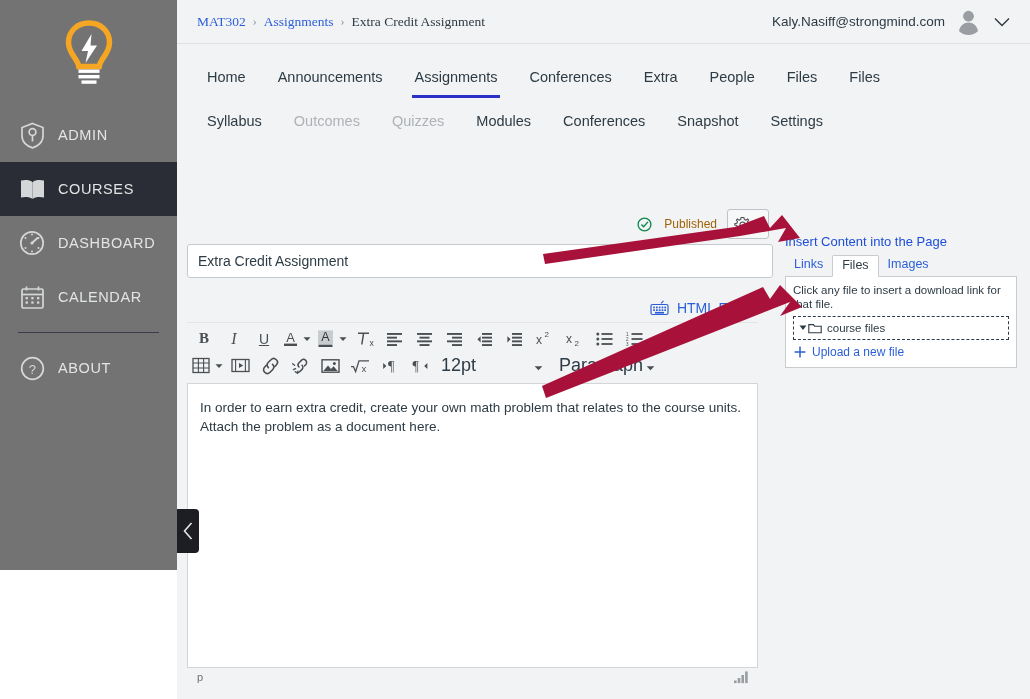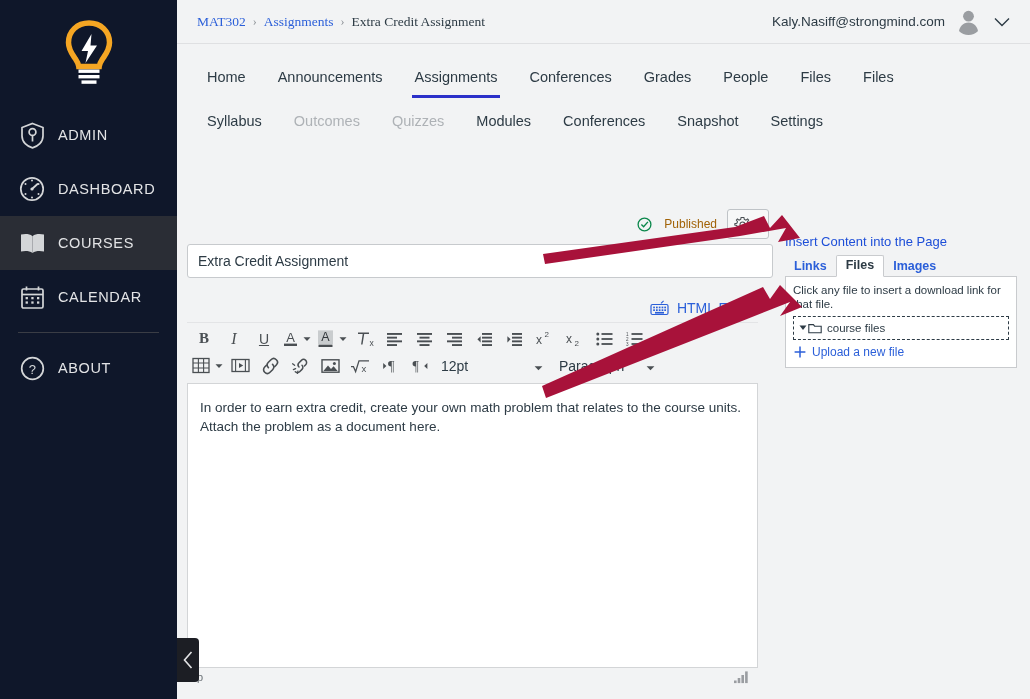--- a/index.html
+++ b/index.html
@@ -7,22 +7,22 @@
   html, body {
     width: 1030px; height: 699px;
     overflow: hidden;
     font-family: "Liberation Sans", sans-serif;
     background: #ffffff;
   }
   .app { position: relative; width: 1030px; height: 699px; display: flex; }
 
   
   .globalnav {
-    width: 177px; height: 699px;
-    background: #0f172a;
+    width: 177px; height: 570px;
+    background: #737373;
     flex: 0 0 177px;
     position: relative;
     color: #d8d9db;
   }
   .logo-wrap {
     height: 100px; display: flex; align-items: center; justify-content: center;
     padding-top: 6px;
   }
   .nav-list { margin-top: 8px; }
   .nav-item {
@@ -148,21 +148,21 @@
     padding: 2px 0 4px 2px;
   }
   .tb-row { display: flex; align-items: center; height: 27px; }
   .tb-btn {
     width: 30px; height: 25px; display: flex; align-items: center; justify-content: center;
     cursor: pointer; color: #4a4f53; font-size: 15px;
   }
   .tb-caret { width: 12px; display:flex; align-items:center; justify-content:center; cursor: pointer; }
   .tb-select {
     height: 25px; display: flex; align-items: center;
-    font-size: 14px; color: #2d3b45; cursor: pointer;
+    font-size: 18px; color: #2d3b45; cursor: pointer;
     padding-left: 6px;
     text-align: center;
   }
   .tb-select .sel-caret { margin-left: auto; padding-right: 10px; }
   .sel-fontsize { width: 118px; }
   .sel-para { width: 112px; }
   .editor-body {
     width: 571px; height: 285px;
     background: #fff; border: 1px solid #d3d5d7;
     padding: 14px 14px 0 12px;
@@ -177,21 +177,21 @@
   .resize-grip {
     position: absolute; right: 10px; top: 2px;
     width: 14px; height: 14px;
   }
 
   
   .insert-panel {
     position: absolute; left: 608px; top: 190px; width: 232px;
   }
   .insert-title { font-size: 13px; color: #1d4ed8; margin-bottom: 6px; }
-  .ip-tabs { display: flex; align-items: flex-end; height: 22px; position: relative; font-weight: bold; }
+  .ip-tabs { display: flex; height: 22px; position: relative; }
   .ip-tab {
     font-size: 12.5px; color: #2b5fd9; cursor: pointer;
     padding: 2px 9px 3px 9px; line-height: 15px;
   }
   .ip-tab.active {
     color: #2d3b45;
     background: #fff;
     border: 1px solid #c9cbce;
     border-bottom: 1px solid #fff;
     position: relative; z-index: 3;
@@ -241,47 +241,47 @@
 
       <div class="nav-item">
         <span class="nav-icon">
           <svg width="25" height="27" viewBox="0 0 25 27">
             <path d="M12.5 1.5 L23 5.5 L23 14 C23 20 18 24.5 12.5 25.8 C7 24.5 2 20 2 14 L2 5.5 Z" fill="none" stroke="#d4d6d8" stroke-width="1.7"></path>
             <circle cx="12.5" cy="10" r="3.4" fill="none" stroke="#d4d6d8" stroke-width="1.7"></circle>
             <path d="M12.5 13.4 L12.5 19.5" stroke="#d4d6d8" stroke-width="1.7"></path>
           </svg>
         </span>
         <span class="nav-label">ADMIN</span>
+      </div>
+
+      <div class="nav-item active">
+        <span class="nav-icon">
+          <svg width="27" height="22" viewBox="0 0 27 22">
+            <path d="M13.5 4.2 C10.5 1.8 6 1.8 2 2.6 L2 19.4 C6 18.6 10.5 18.6 13.5 21 Z" fill="#d4d6d8"></path>
+            <path d="M13.5 4.2 C16.5 1.8 21 1.8 25 2.6 L25 19.4 C21 18.6 16.5 18.6 13.5 21 Z" fill="#d4d6d8"></path>
+          </svg>
+        </span>
+        <span class="nav-label">COURSES</span>
       </div>
 
       <div class="nav-item">
         <span class="nav-icon">
           <svg width="26" height="26" viewBox="0 0 26 26">
             <circle cx="13" cy="13" r="11.2" fill="none" stroke="#d4d6d8" stroke-width="1.7"></circle>
             <path d="M13 13 L18.5 8" stroke="#d4d6d8" stroke-width="1.8" stroke-linecap="round"></path>
             <circle cx="13" cy="13" r="1.6" fill="#d4d6d8"></circle>
             <circle cx="13" cy="4.4" r="1" fill="#d4d6d8"></circle>
             <circle cx="6.5" cy="8" r="1" fill="#d4d6d8"></circle>
             <circle cx="19.5" cy="8" r="1" fill="#d4d6d8"></circle>
             <circle cx="6.5" cy="18" r="1" fill="#d4d6d8"></circle>
             <circle cx="19.5" cy="18" r="1" fill="#d4d6d8"></circle>
             <circle cx="13" cy="21.6" r="1" fill="#d4d6d8"></circle>
           </svg>
         </span>
         <span class="nav-label">DASHBOARD</span>
-      </div>
-
-      <div class="nav-item active">
-        <span class="nav-icon">
-          <svg width="27" height="22" viewBox="0 0 27 22">
-            <path d="M13.5 4.2 C10.5 1.8 6 1.8 2 2.6 L2 19.4 C6 18.6 10.5 18.6 13.5 21 Z" fill="#d4d6d8"></path>
-            <path d="M13.5 4.2 C16.5 1.8 21 1.8 25 2.6 L25 19.4 C21 18.6 16.5 18.6 13.5 21 Z" fill="#d4d6d8"></path>
-          </svg>
-        </span>
-        <span class="nav-label">COURSES</span>
       </div>
 
       <div class="nav-item">
         <span class="nav-icon">
           <svg width="25" height="25" viewBox="0 0 25 25">
             <rect x="2" y="4" width="21" height="19" rx="1.5" fill="none" stroke="#d4d6d8" stroke-width="1.7"></rect>
             <path d="M2 9.5 L23 9.5" stroke="#d4d6d8" stroke-width="1.7"></path>
             <path d="M6.5 1.5 L6.5 5.5 M18.5 1.5 L18.5 5.5" stroke="#d4d6d8" stroke-width="1.7"></path>
             <g fill="#d4d6d8">
               <rect x="5.6" y="12" width="2.3" height="2.3"></rect>
@@ -345,21 +345,21 @@
     </div>
 
     <div class="content">
 
       <div class="course-tabs">
         <div class="tab-row row1">
           <div class="tab">Home</div>
           <div class="tab">Announcements</div>
           <div class="tab active">Assignments</div>
           <div class="tab">Conferences</div>
-          <div class="tab">Grades</div>
+          <div class="tab">Extra</div>
           <div class="tab">People</div>
           <div class="tab">Files</div>
           <div class="tab">Files</div>
         </div>
         <div class="tab-row row2">
           <div class="tab">Syllabus</div>
           <div class="tab disabled">Outcomes</div>
           <div class="tab disabled">Quizzes</div>
           <div class="tab">Modules</div>
           <div class="tab">Conferences</div>

